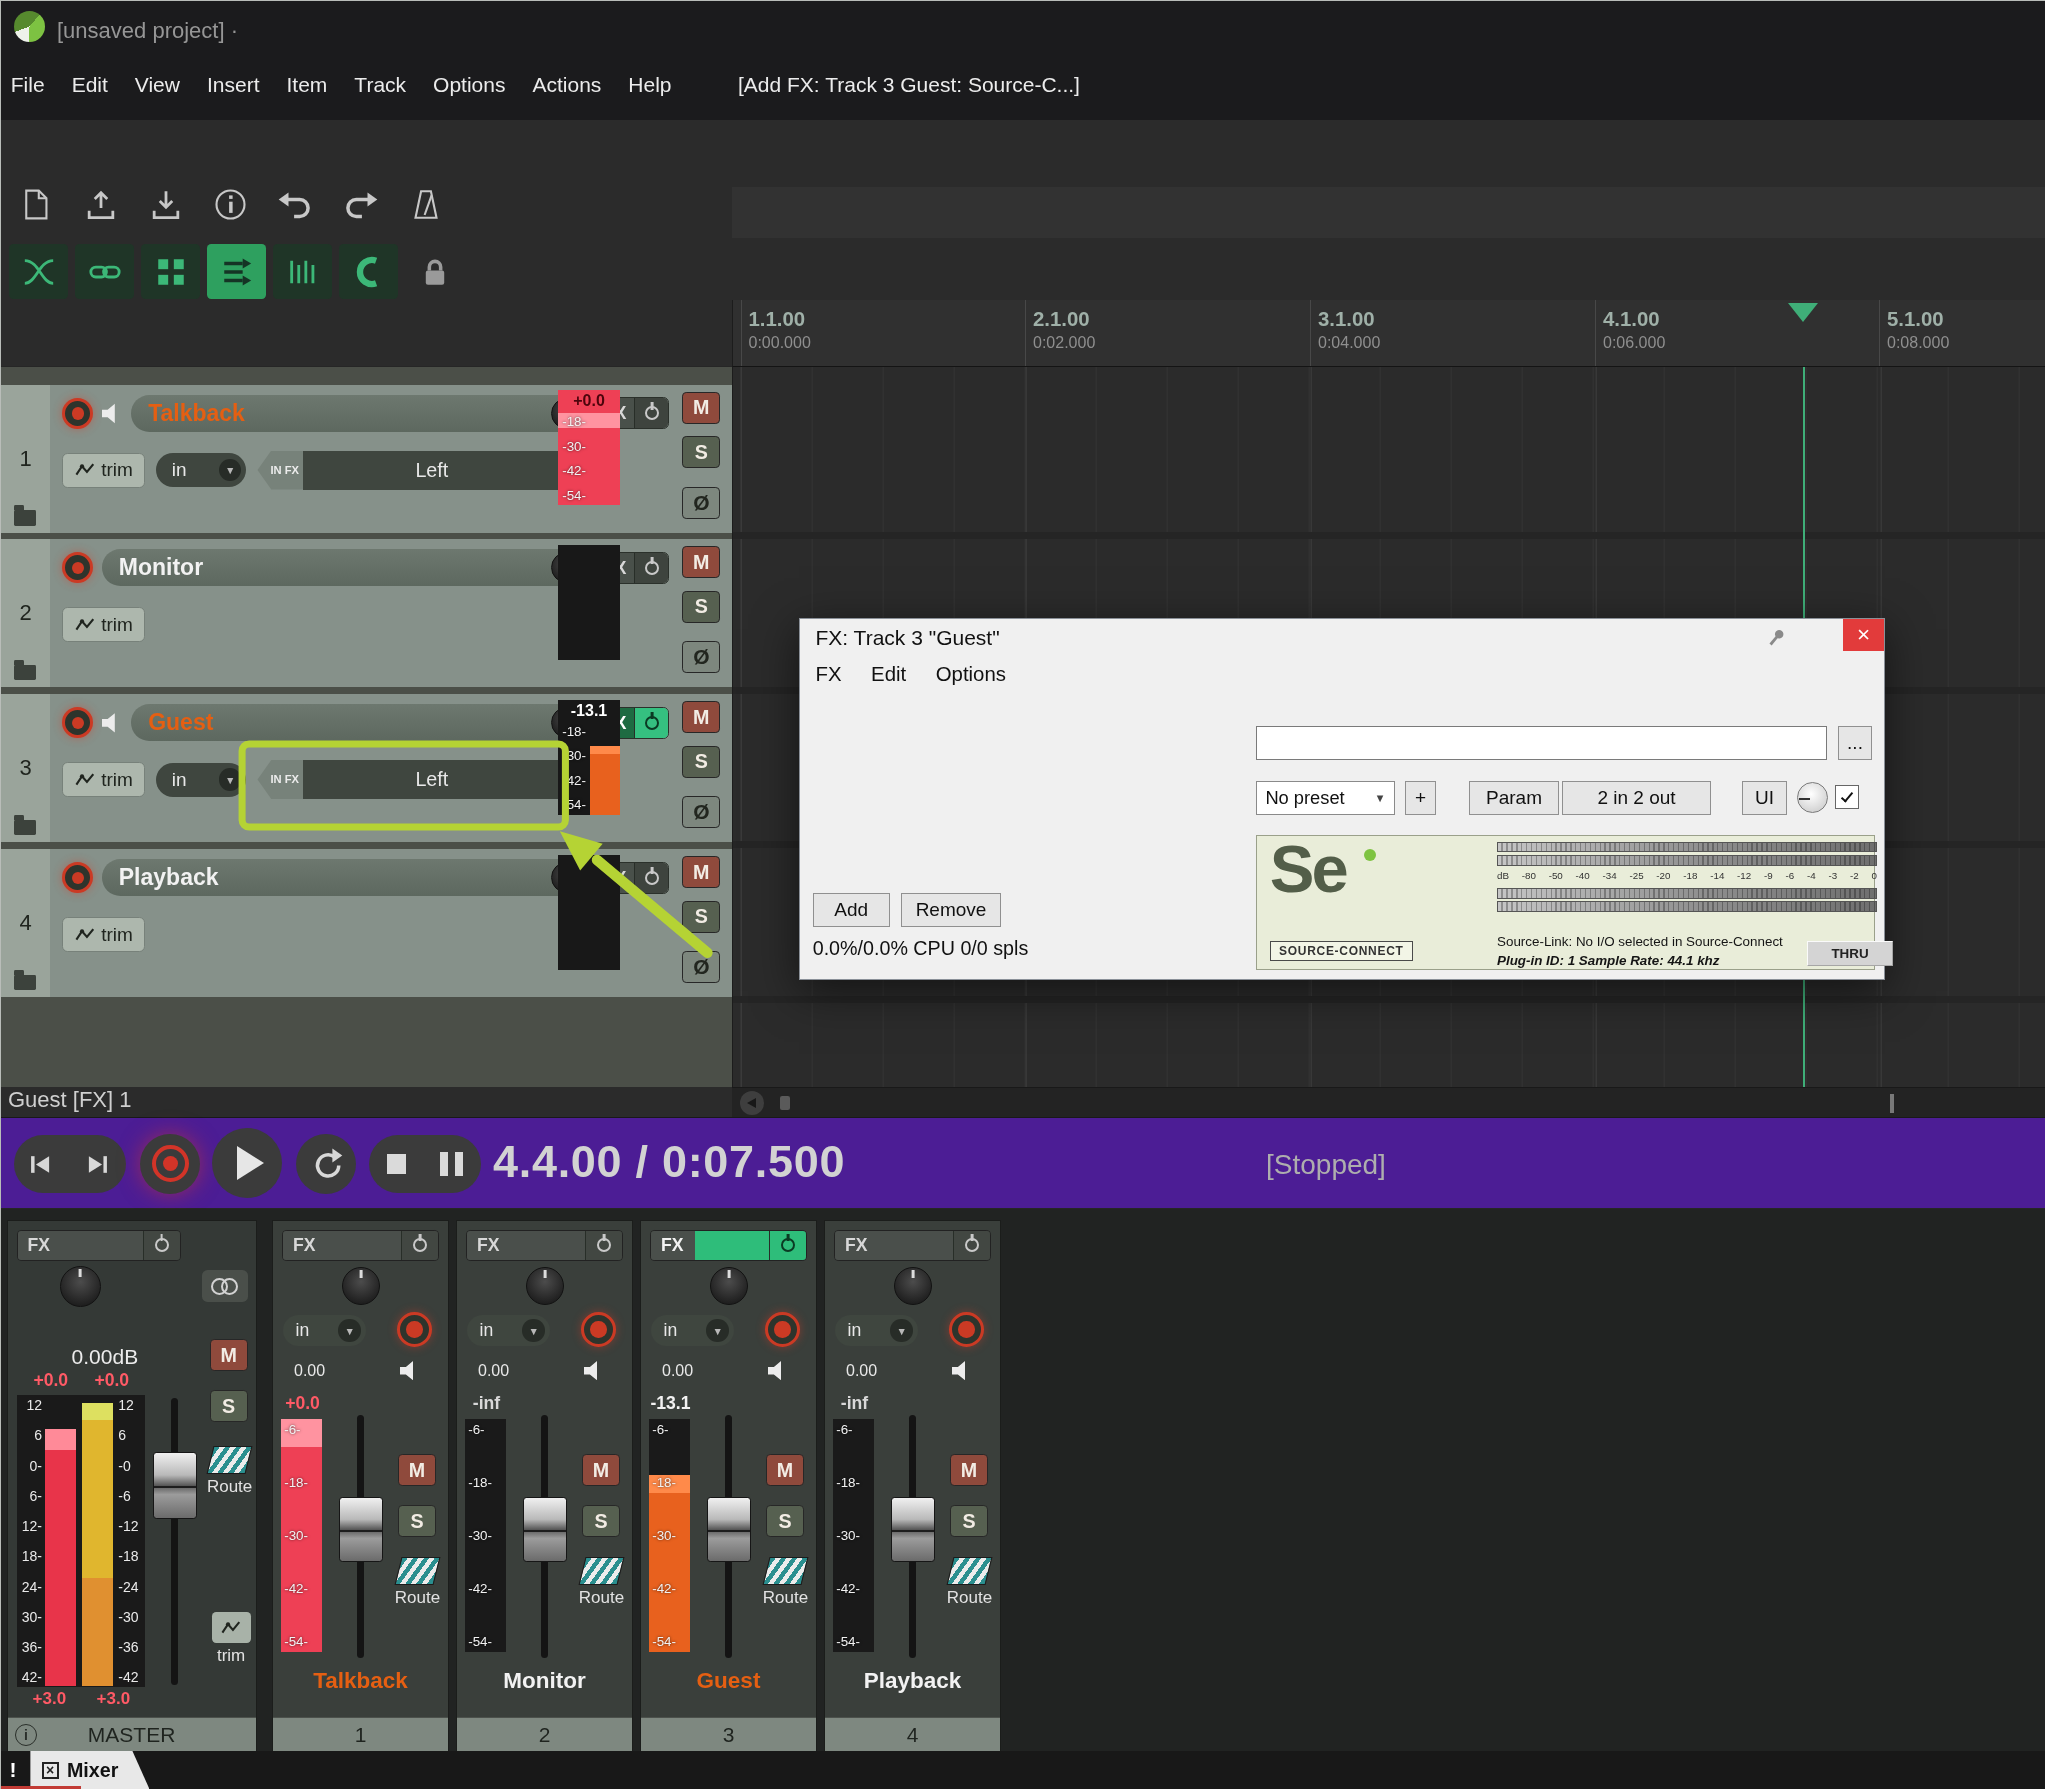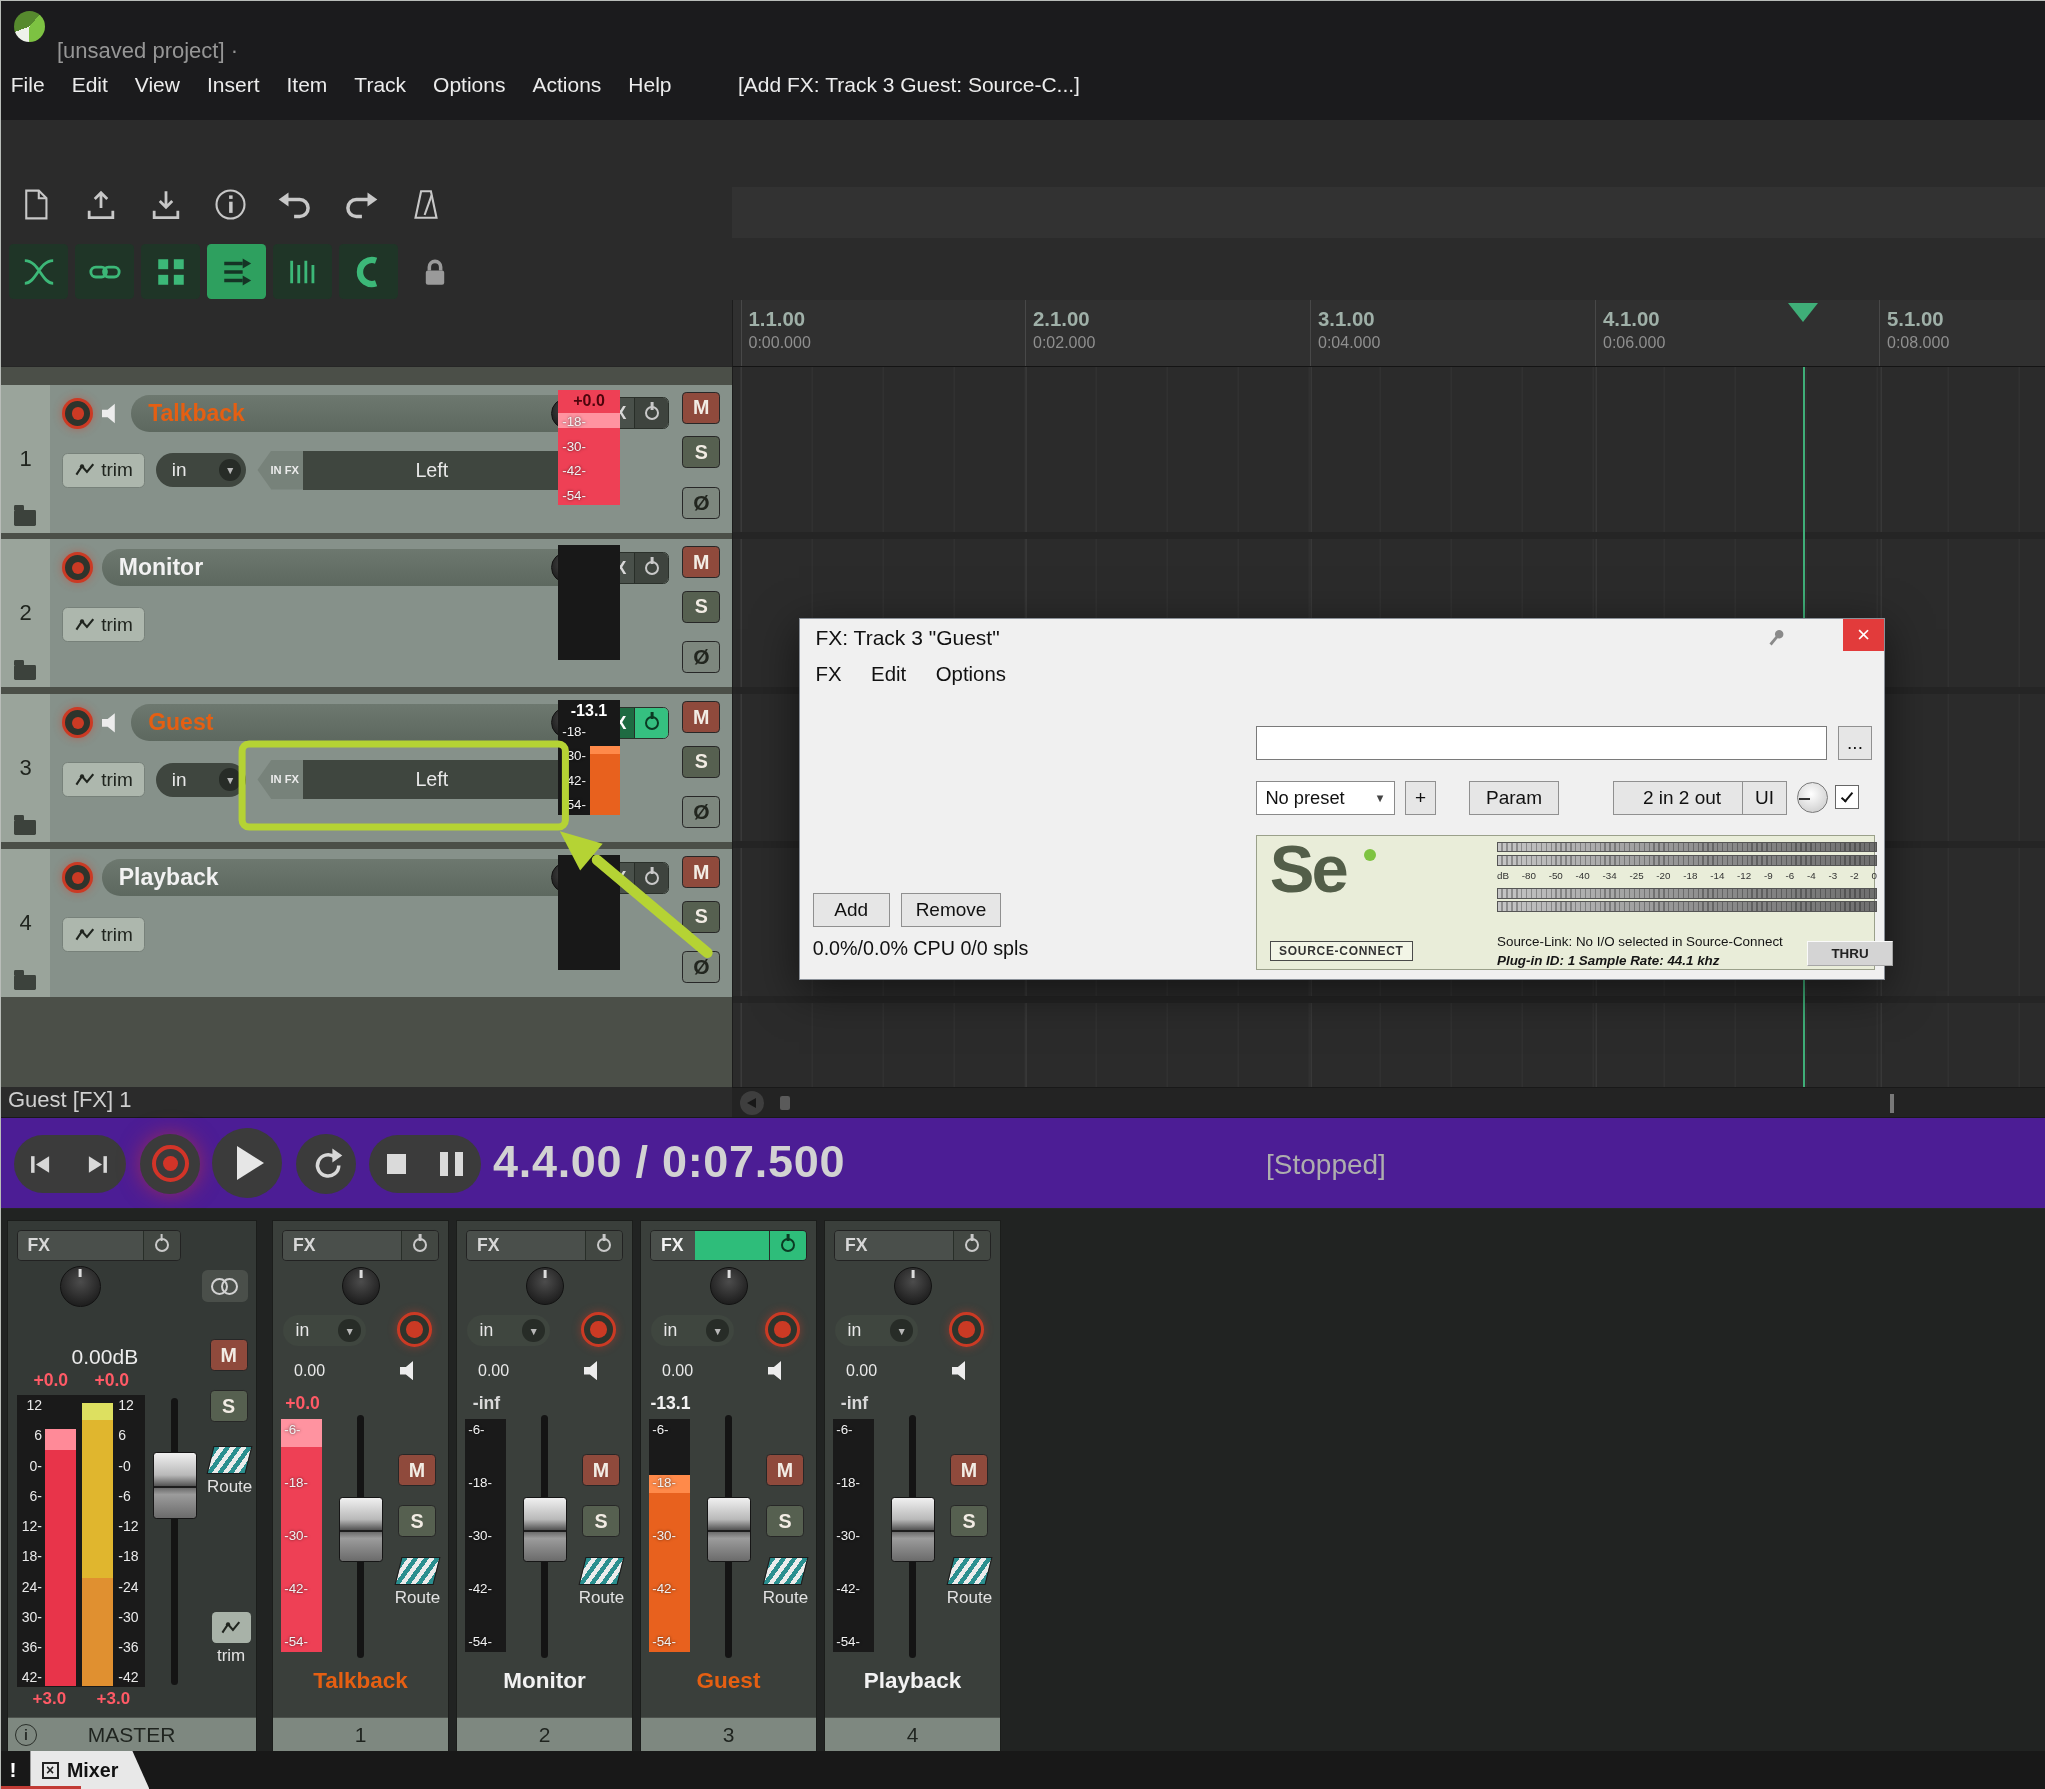--- a/index.html
+++ b/index.html
@@ -4,21 +4,21 @@
 <style>
   * { margin:0; padding:0; box-sizing:border-box; }
   body { background:#111; }
   .app { position:relative; width:2046px; height:1790px; background:#262626;
          font-family:"Liberation Sans", sans-serif; overflow:hidden; border:1.4px solid #b9bdb9; }
 
   
   .titlebar { position:absolute; left:0; top:0; width:100%; height:119px; background:#1b1b1d; }
   .logo { position:absolute; left:12.7px; top:9.8px; width:31px; height:31px; border-radius:50%;
           background:conic-gradient(from 40deg,#7dc242 0 140deg,#eef2ea 140deg 210deg,#568a2e 210deg 360deg); }
-  .wtitle { position:absolute; left:56px; top:17px; font-size:22px; color:#969696;margin-top:20px; }
+  .wtitle { position:absolute; left:56px; top:17px; font-size:22px; color:#969696; }
   .menurow { position:absolute; left:9.8px; top:72px; display:flex; gap:27px; }
   .menuitem { font-size:21px; color:#ececec; }
   .menustatus { position:absolute; left:737px; top:72px; font-size:21px; color:#ececec; }
 
   
   .toolzone { position:absolute; left:0; top:119px; width:100%; height:246px; background:#2b2b2b; }
   .dockstrip { position:absolute; left:731px; top:67px; right:0; height:51px; background:#323232; }
   .tb1 { position:absolute; left:12.7px; top:62px; display:flex; gap:21px; }
   .tico { width:44px; height:44px; display:flex; align-items:center; justify-content:center; }
   .tb2 { position:absolute; left:8.4px; top:124px; display:flex; gap:7px; }
@@ -939,21 +939,21 @@
     <span class="dcpu">0.0%/0.0% CPU 0/0 spls</span>
 
     <div class="dfield"></div>
     <span class="dbtn" style="left:1038px;top:107px;width:34px;height:34px">...</span>
     <div class="dpreset">
       <span>No preset</span>
       <span class="arr">▼</span>
     </div>
     <span class="dbtn" style="left:605px;top:162px;width:31px;height:34px">+</span>
     <span class="dbtn" style="left:669px;top:162px;width:90px;height:34px">Param</span>
-    <span class="dbtn" style="left:813px;top:162px;width:138px;height:34px">2 in 2 out</span>
+    <span class="dbtn" style="left:762px;top:162px;width:149px;height:34px">2 in 2 out</span>
     <span class="dbtn" style="left:942px;top:162px;width:45px;height:34px">UI</span>
     <span class="dknob"></span>
     <span class="dcheckbox">
         <i class="ck"></i>
       </span>
 
     <div class="panel">
       <span class="selogo">Se</span>
       <span class="selogo-dot"></span>
       <span class="brand">SOURCE-CONNECT</span>

